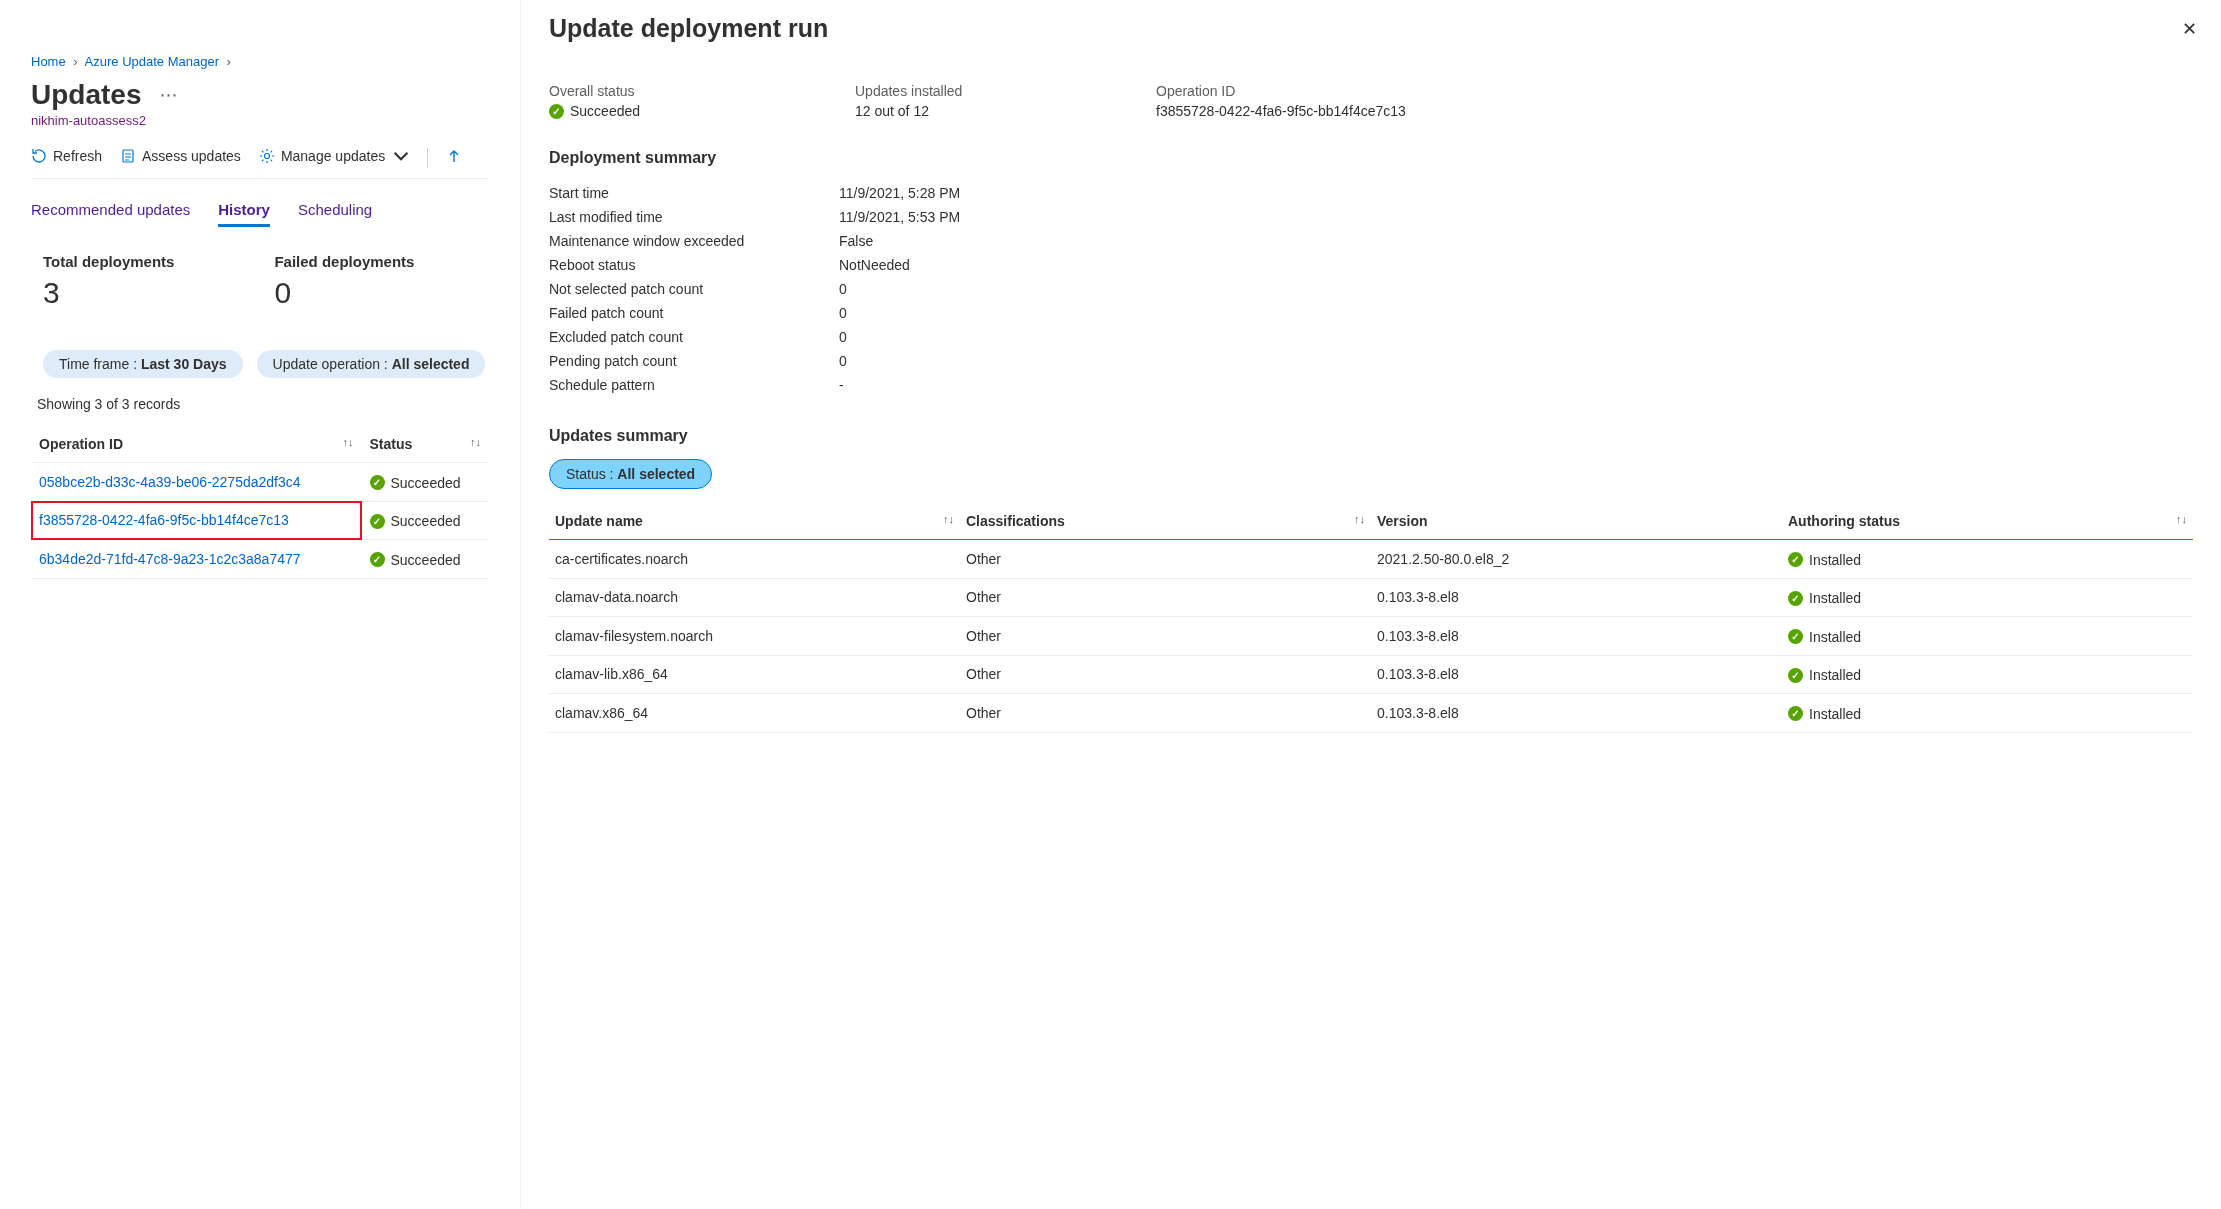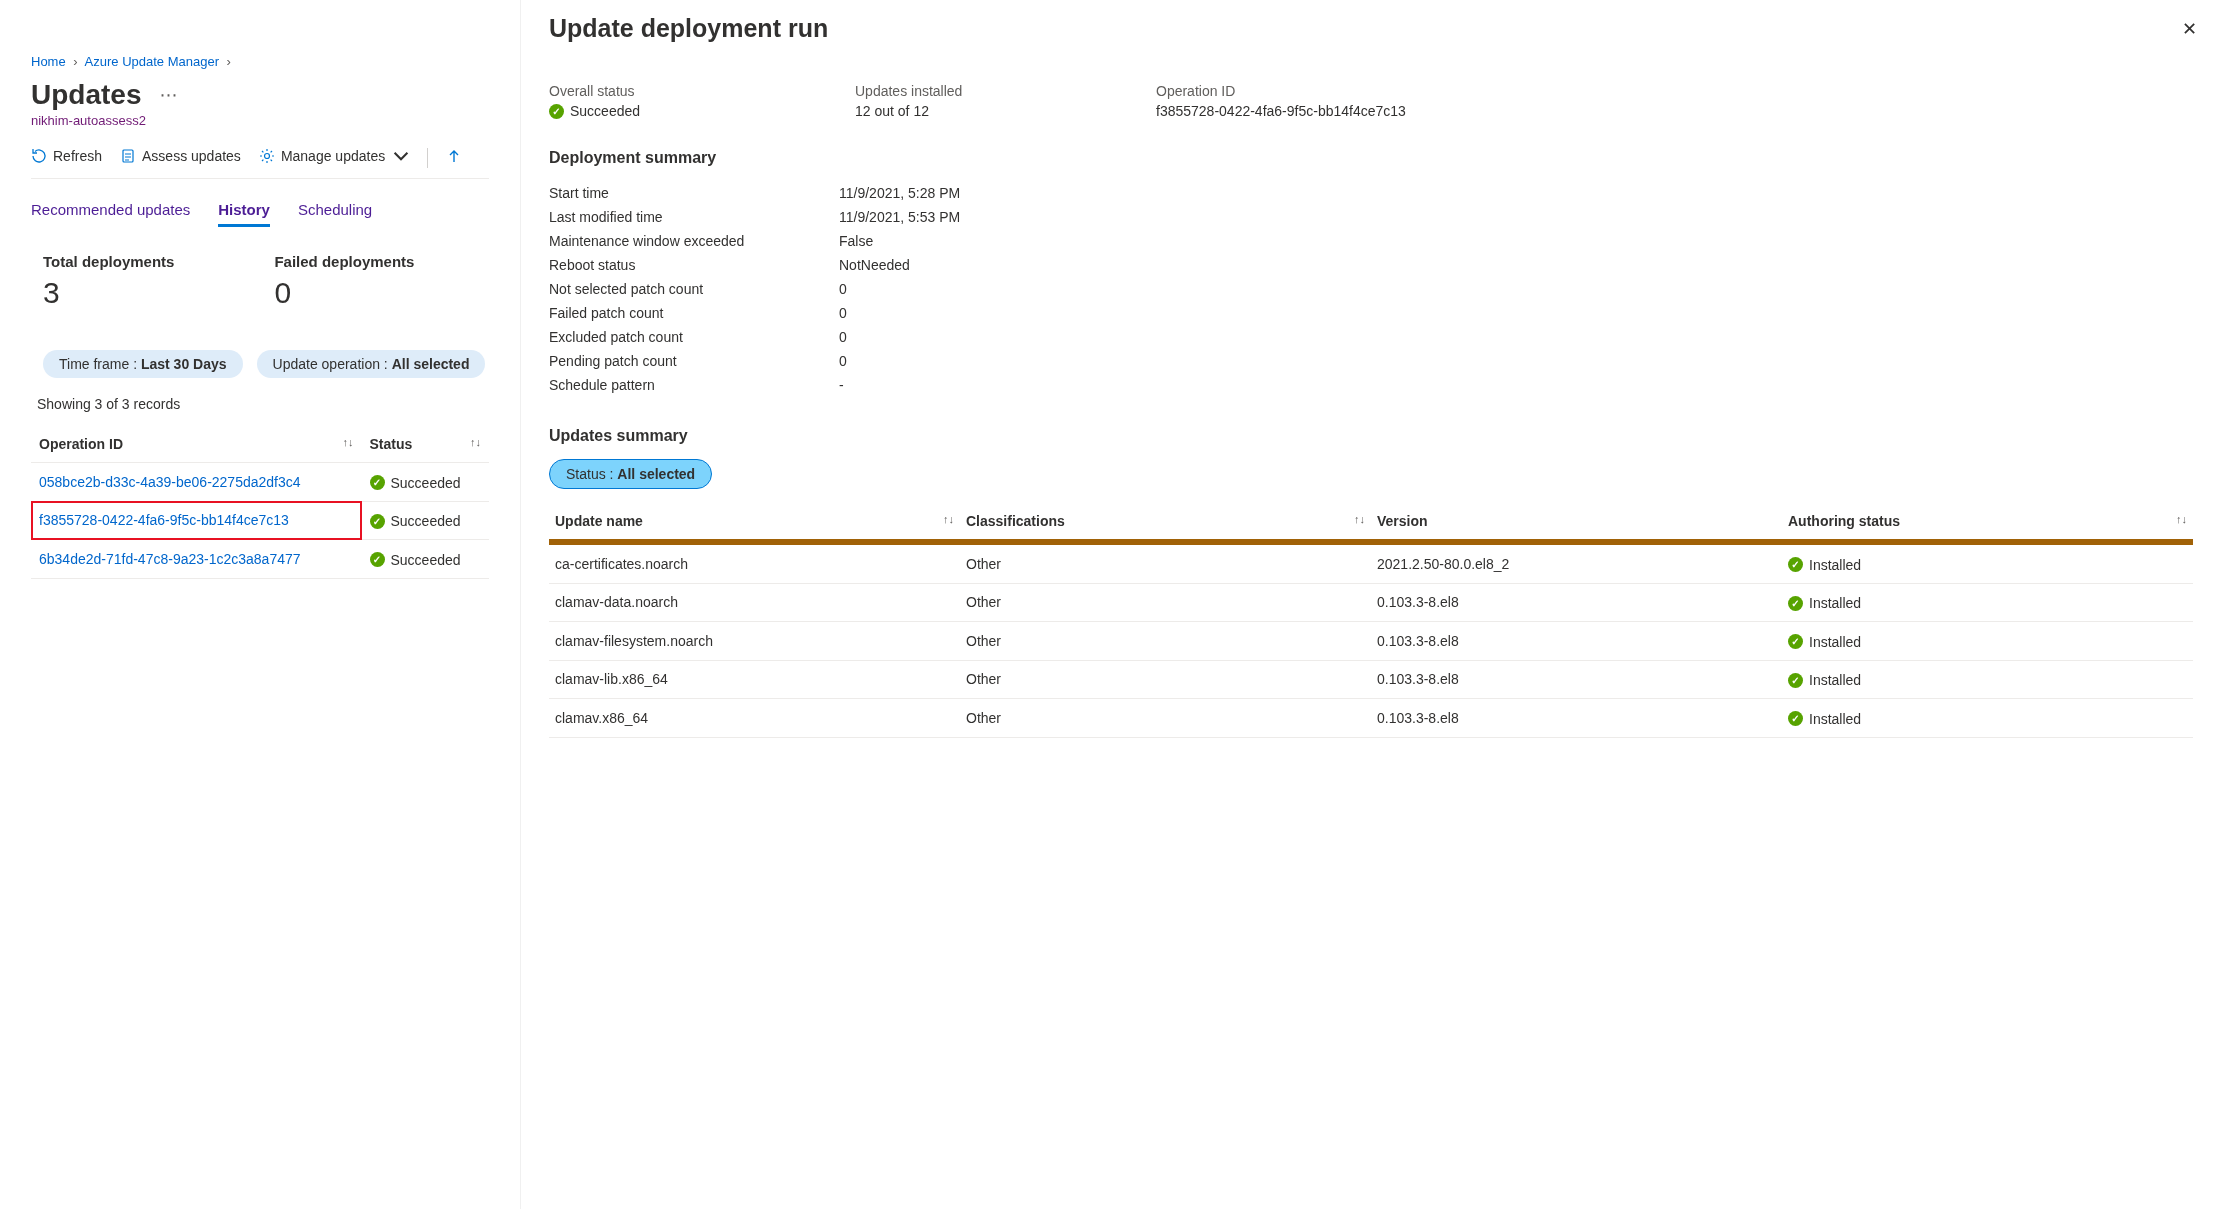--- a/index.html
+++ b/index.html
@@ -62,21 +62,21 @@
   .section-head { font-size: 16px; font-weight: 600; margin-bottom: 14px; }
   .summary-grid { margin-bottom: 30px; }
   .summary-row { display: flex; padding: 4px 0; align-items: center; }
   .summary-key { flex: 0 0 290px; font-size: 14px; color: #323130; }
   .summary-val { font-size: 14px; }
 
   .status-pill { display: inline-block; background: #7dd3fc; border: 1px solid #0078d4; border-radius: 16px; padding: 6px 16px; font-size: 14px; cursor: pointer; margin-bottom: 14px; }
   .status-pill .bold { font-weight: 700; }
 
   .upd-table { width: 100%; border-collapse: collapse; }
-  .upd-table th { text-align: left; font-weight: 600; font-size: 14px; padding: 10px 6px; border-bottom: 6px solid #a16207; }
+  .upd-table th { text-align: left; font-weight: 600; font-size: 14px; padding: 10px 6px; border-bottom: 1px solid #a16207; }
   .upd-table td { padding: 10px 6px; border-bottom: 1px solid #edebe9; font-size: 14px; }
   .col-name { width: 25%; }
   .col-class { width: 25%; }
   .col-ver { width: 25%; }
   .col-auth { width: 25%; }
 </style>
 </head>
 <body>
 
 <div class="page">

